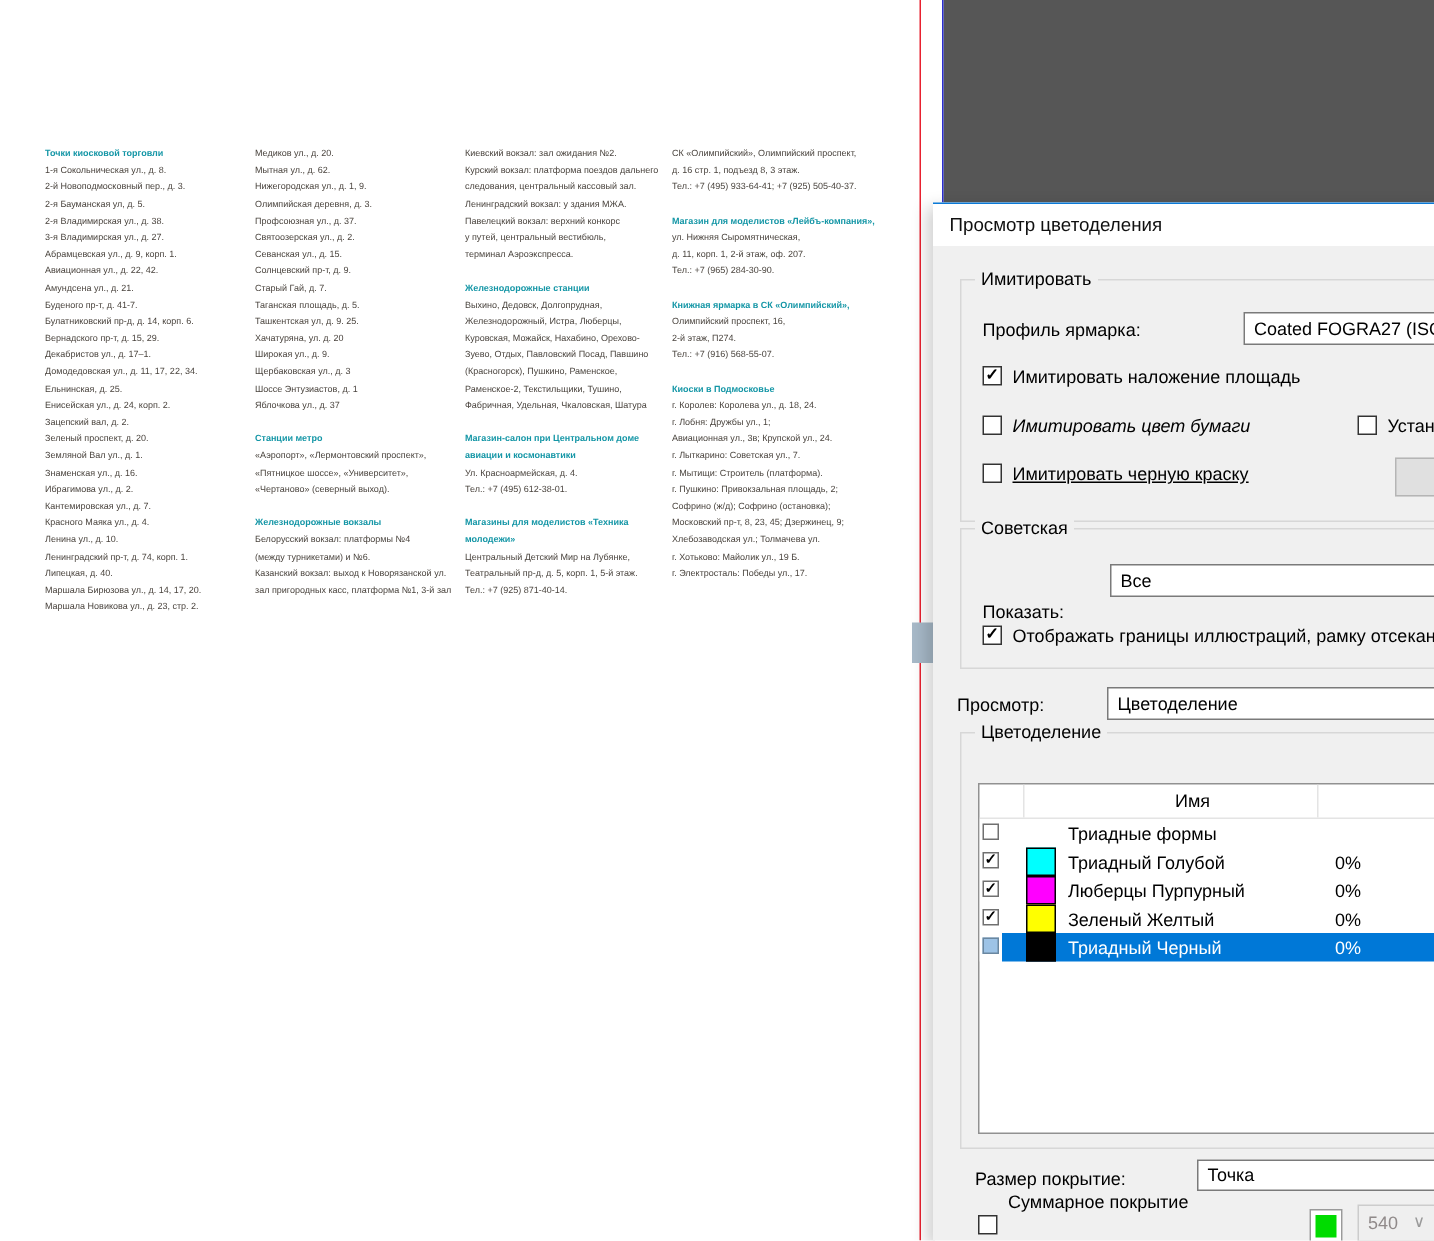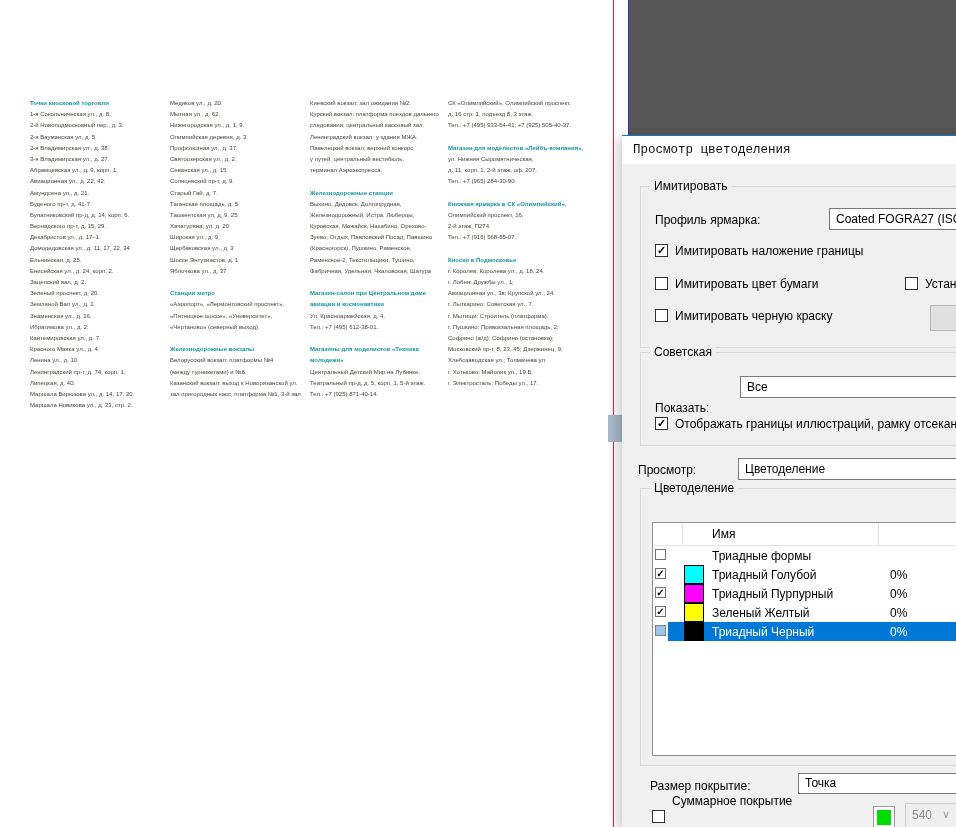--- a/index.html
+++ b/index.html
@@ -19,39 +19,39 @@
   .pasteboard{position:absolute;left:629px;top:0;width:327px;height:135px;background:#565656;}
   .scroll-thumb{position:absolute;left:608px;top:415px;width:15px;height:27px;background:#a7b9c8;}
   
   .dialog{
     position:absolute;left:622px;top:135px;width:520px;height:692px;
     background:#f0f0f0;border-top:1px solid #0b7ad7;
     box-shadow:-5px 3px 10px rgba(0,0,0,.18);
     font-size:12px;color:#000;
   }
   .dlg-title{position:absolute;left:0;top:0;width:100%;height:28px;background:#ffffff;}
-  .dlg-title-text{position:absolute;left:11px;top:7px;font-size:12.5px;color:#101010;font-family:Liberation Mono, monospace;}
+  .dlg-title-text{position:absolute;left:11px;top:7px;font-size:12.5px;color:#101010;}
   .groupbox{position:absolute;border:1px solid #d7d7d7;}
   .group-label{position:absolute;top:-8px;left:9px;background:#f0f0f0;padding:0 4px;font-size:12px;color:#000;}
   .lbl{position:absolute;white-space:nowrap;}
   .combo{
     position:absolute;background:#fff;border:1px solid #7a7a7a;
     padding-left:6px;box-sizing:border-box;white-space:nowrap;overflow:hidden;
   }
   .combo .combo-text{line-height:20px;font-size:12px;}
   .wcb{position:absolute;width:13px;height:13px;background:#fff;border:1px solid #333;
        box-sizing:border-box;font-size:11px;line-height:11px;text-align:center;font-weight:bold;}
   .wcb.checked::after{content:"\2713";position:relative;top:0;}
   .cb-label{position:absolute;white-space:nowrap;}
   .gray-btn{position:absolute;background:#e0e0e0;border:1px solid #b5b5b5;box-sizing:border-box;}
   
   .sep-table{position:absolute;left:30px;top:386px;width:460px;height:234px;
              background:#fff;border:1px solid #919191;box-sizing:border-box;overflow:hidden;}
   .sep-header{display:flex;height:22px;border-bottom:1px solid #e4e4e4;align-items:center;}
-  .sep-hcell{height:100%;border-right:1px solid #e4e4e4;box-sizing:border-box;display:flex;align-items:center;}
+  .sep-hcell{height:100%;border-right:1px solid #e4e4e4;box-sizing:border-box;display:flex;align-items:center;justify-content:center;}
   .sep-hcell.c1{width:30px;}
   .sep-hcell.c2{width:196px;padding-left:29px;}
   .sep-hcell.c3{flex:1;border-right:none;}
   .sep-row{display:flex;height:19px;}
   .sep-cb-cell{width:15px;position:relative;background:#fff;}
   .sep-cb-box{position:absolute;left:2px;top:3px;width:11px;height:11px;background:#fff;
               border:1px solid #707070;box-sizing:border-box;font-size:10px;line-height:9px;
               text-align:center;font-weight:bold;}
   .sep-cb-box.checked::after{content:"\2713";}
   .sep-cb-box.selected{background:#9dc3e6;border-color:#6a87a0;}
@@ -206,29 +206,29 @@
 
   <div class="groupbox" style="left:18px;top:50px;width:490px;height:160px;">
     <span class="group-label">Имитировать</span>
   </div>
   <span class="lbl" style="left:33px;top:77px;">Профиль ярмарка:</span>
   <div class="combo" style="left:207px;top:72px;width:300px;height:22px;">
     <span class="combo-text">Coated FOGRA27 (ISO 1</span>
   </div>
 
   <span class="wcb checked" style="left:33px;top:108px;"></span>
-  <span class="cb-label" style="left:53px;top:108px;">Имитировать наложение границы</span>
+  <span class="cb-label" style="left:53px;top:108px;">Имитировать наложение площадь</span>
 
   <span class="wcb" style="left:33px;top:141px;"></span>
-  <span class="cb-label" style="left:53px;top:141px;">Имитировать цвет бумаги</span>
+  <span class="cb-label" style="left:53px;top:141px;font-style:italic;">Имитировать цвет бумаги</span>
   <span class="wcb" style="left:283px;top:141px;"></span>
   <span class="cb-label" style="left:303px;top:141px;">Устано</span>
 
   <span class="wcb" style="left:33px;top:173px;"></span>
-  <span class="cb-label" style="left:53px;top:173px;">Имитировать черную краску</span>
+  <span class="cb-label" style="left:53px;top:173px;text-decoration:underline;">Имитировать черную краску</span>
   <div class="gray-btn" style="left:308px;top:169px;width:60px;height:26px;"></div>
 
   <div class="groupbox" style="left:18px;top:216px;width:490px;height:92px;">
     <span class="group-label">Советская</span>
   </div>
   <span class="lbl" style="left:33px;top:245px;margin-top:20px;">Показать:</span>
   <div class="combo" style="left:118px;top:240px;width:380px;height:22px;">
     <span class="combo-text">Все</span>
   </div>
   <span class="wcb checked" style="left:33px;top:281px;"></span>
@@ -269,21 +269,21 @@
             <span class="sep-name">Триадный Голубой</span>
             <span class="sep-value">0%</span>
           </span>
         </div>
         <div class="sep-row">
           <span class="sep-cb-cell">
             <span class="sep-cb-box checked"></span>
           </span>
           <span class="sep-body">
             <span class="sep-swatch" style="background: rgb(255, 0, 255);"></span>
-            <span class="sep-name">Триадный Пурпурный</span>
+            <span class="sep-name">Люберцы Пурпурный</span>
             <span class="sep-value">0%</span>
           </span>
         </div>
         <div class="sep-row">
           <span class="sep-cb-cell">
             <span class="sep-cb-box checked"></span>
           </span>
           <span class="sep-body">
             <span class="sep-swatch" style="background: rgb(255, 255, 0);"></span>
             <span class="sep-name">Зеленый Желтый</span>

